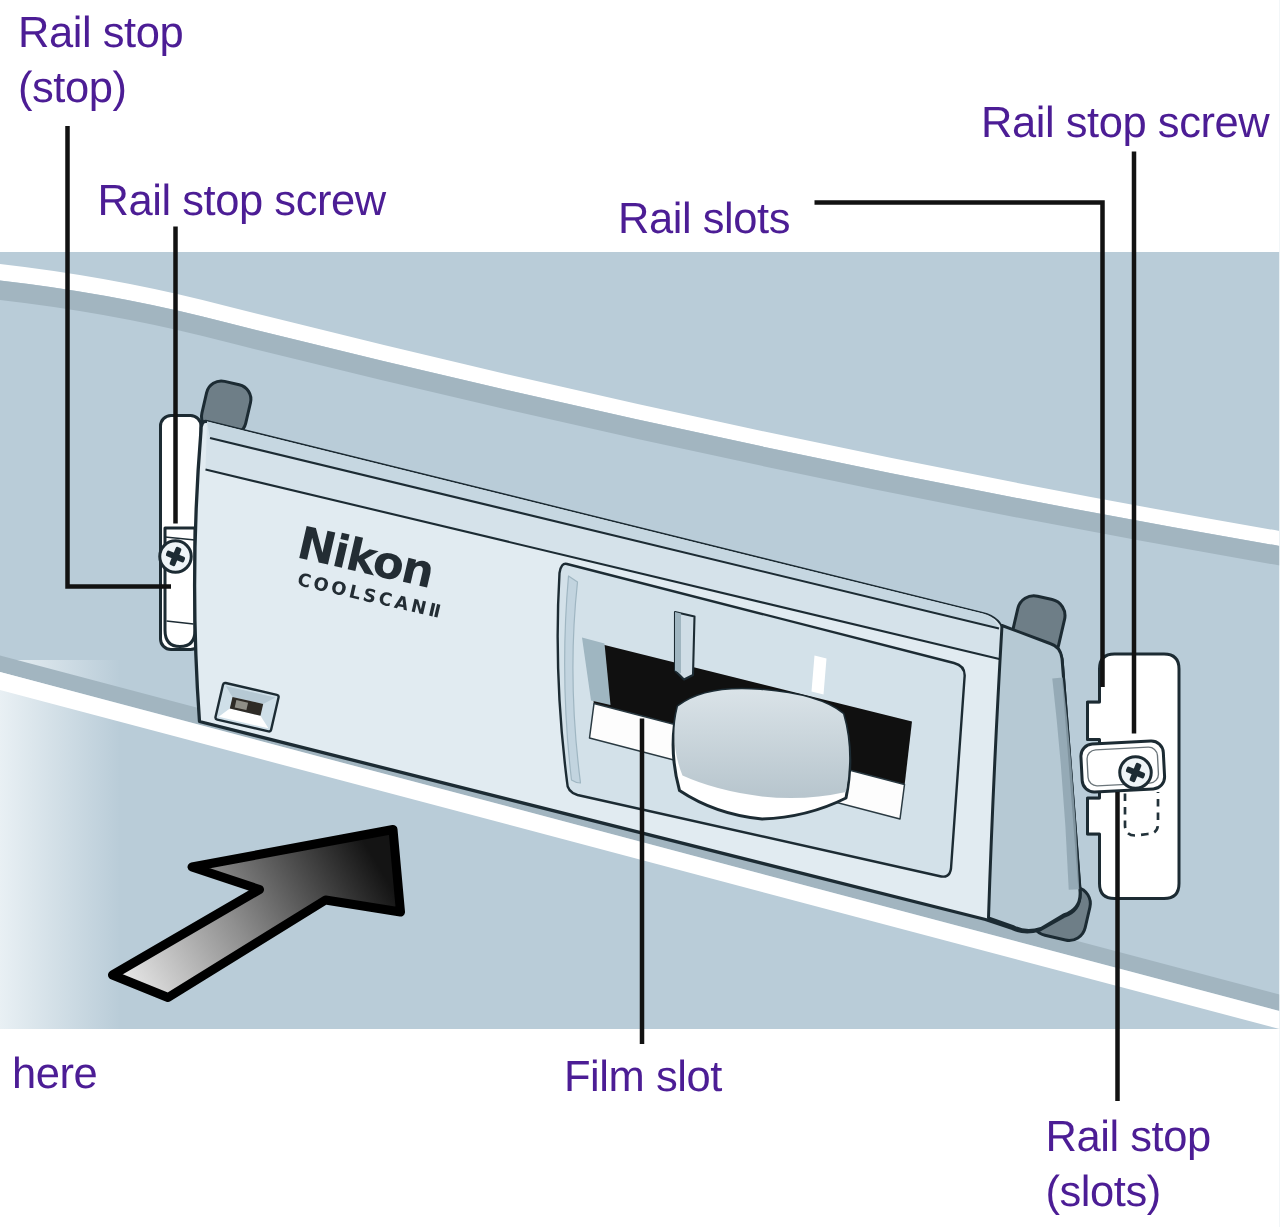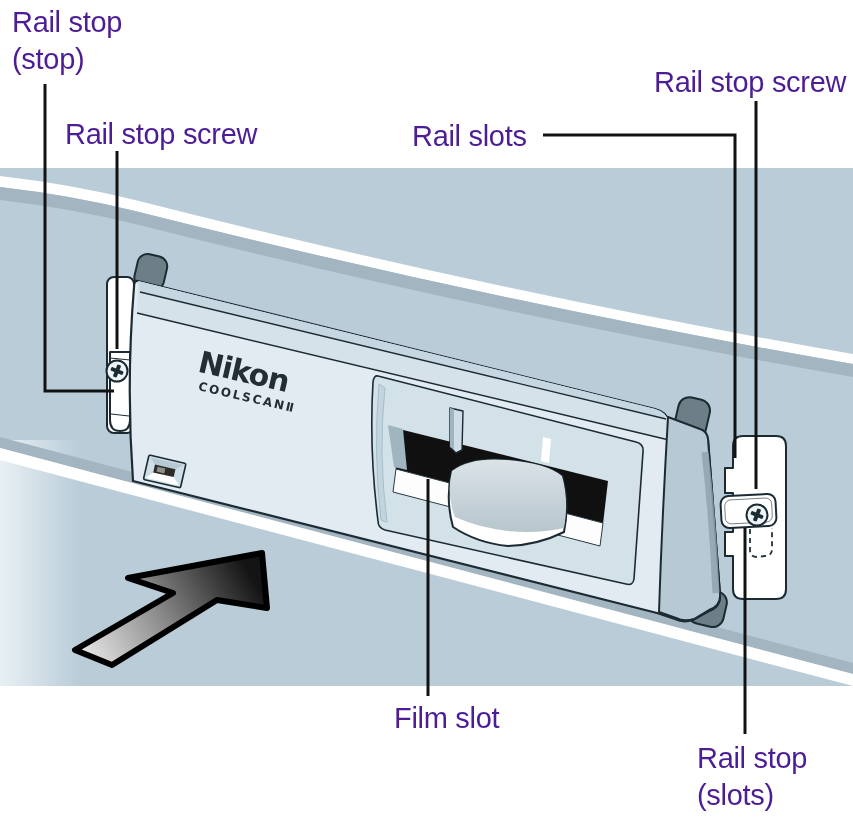--- a/index.html
+++ b/index.html
@@ -159,27 +159,28 @@
     </g>
   </svg>
 
   <div class="lbl" style="left:12px;top:4px;">
     <div>Rail stop</div>
     <div>(stop)</div>
   </div>
 
   <div class="lbl" style="left:65px;top:116px;">Rail stop screw</div>
 
-  <div class="lbl" style="left:412px;top:118px;text-align:center;">Rail slots</div>
+  <div class="lbl" style="left:412px;top:128px;text-align:center;">Rail slots</div>
 
   <div class="lbl" style="left:654px;top:64px;">Rail stop screw</div>
 
   <div class="lbl" style="left:8px;top:698px;">
+    <div>here</div>
   </div>
 
-  <div class="lbl" style="left:394px;top:700px;">Film slot</div>
+  <div class="lbl" style="left:376px;top:700px;">Film slot</div>
 
   <div class="lbl" style="left:697px;top:740px;">
     <div>Rail stop</div>
     <div>(slots)</div>
   </div>
 
 </div>
 
 </body></html>

